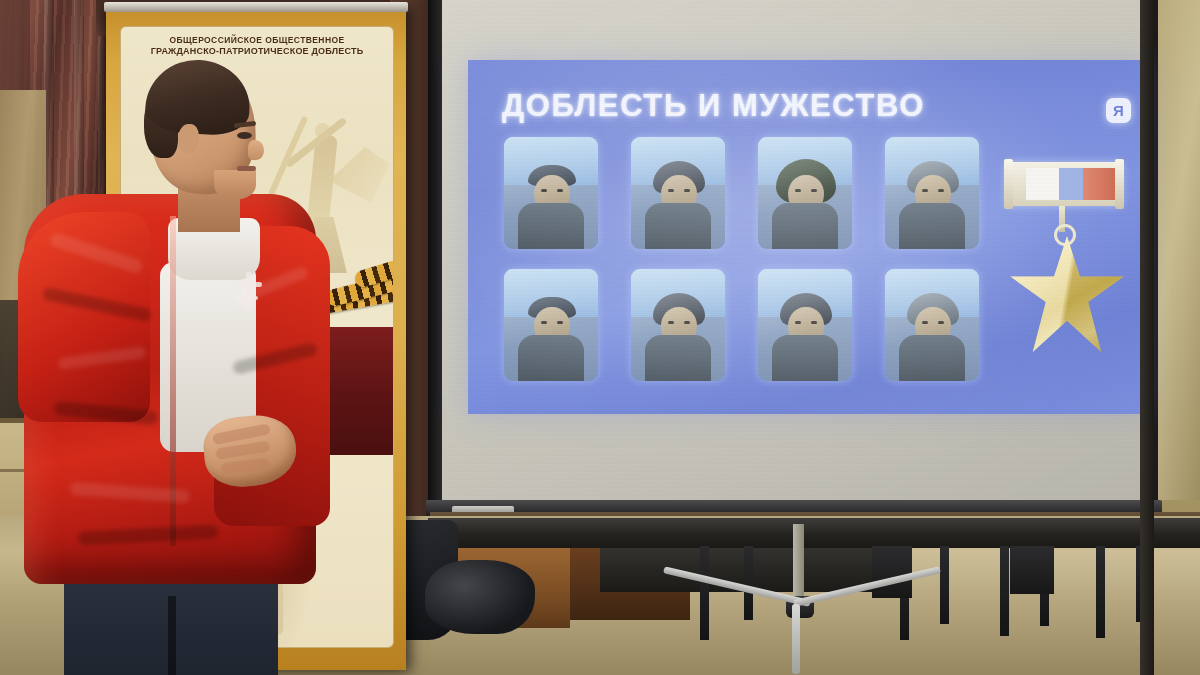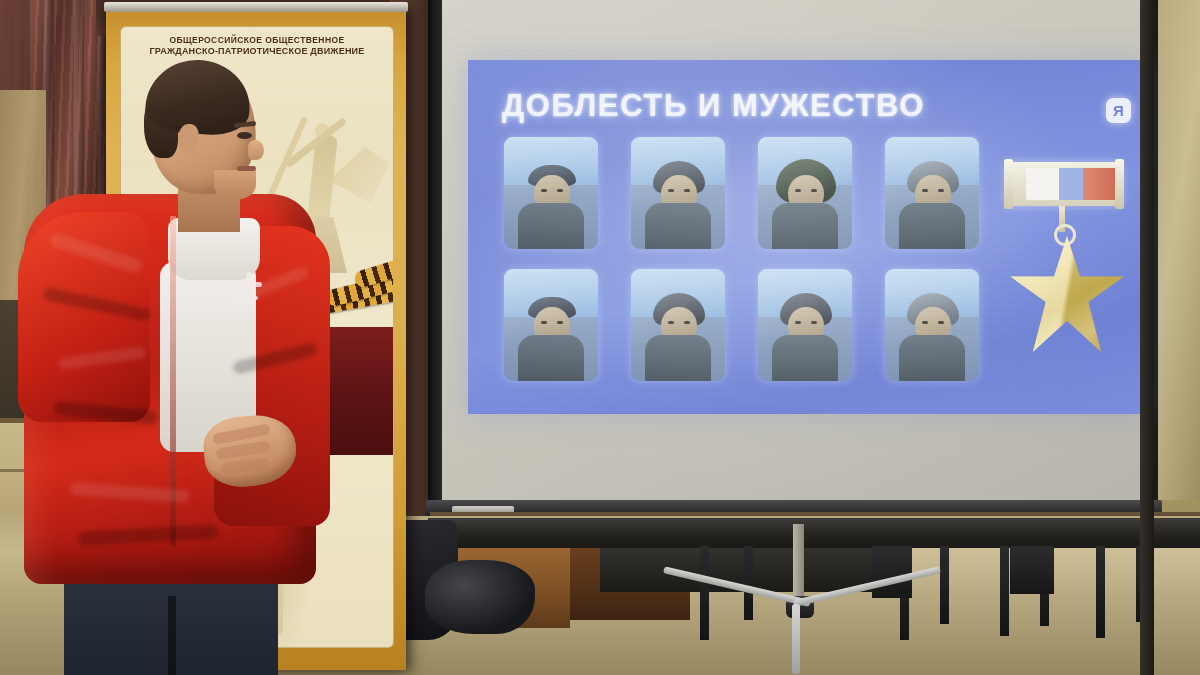--- a/index.html
+++ b/index.html
@@ -709,21 +709,21 @@
   <div class="bag"></div>
 
   <div class="banner-shadow"></div>
   <div class="banner"></div>
   <div class="banner-top-bar"></div>
 
   <div class="banner-inner">
 
     <div class="banner-head">
       <div>ОБЩЕРОССИЙСКОЕ ОБЩЕСТВЕННОЕ</div>
-      <div class="l2">ГРАЖДАНСКО-ПАТРИОТИЧЕСКОЕ ДВИЖЕНИЕ</div>
+      <div class="l2">ГРАЖДАНСКО-ПАТРИОТИЧЕСКОЕ ДОБЛЕСТЬ</div>
     </div>
 
     <div class="monument">
       <div class="mon-wing"></div>
       <div class="mon-fig"></div>
       <div class="mon-head"></div>
       <div class="mon-arm"></div>
       <div class="mon-sword"></div>
       <div class="mon-skirt"></div>
     </div>

